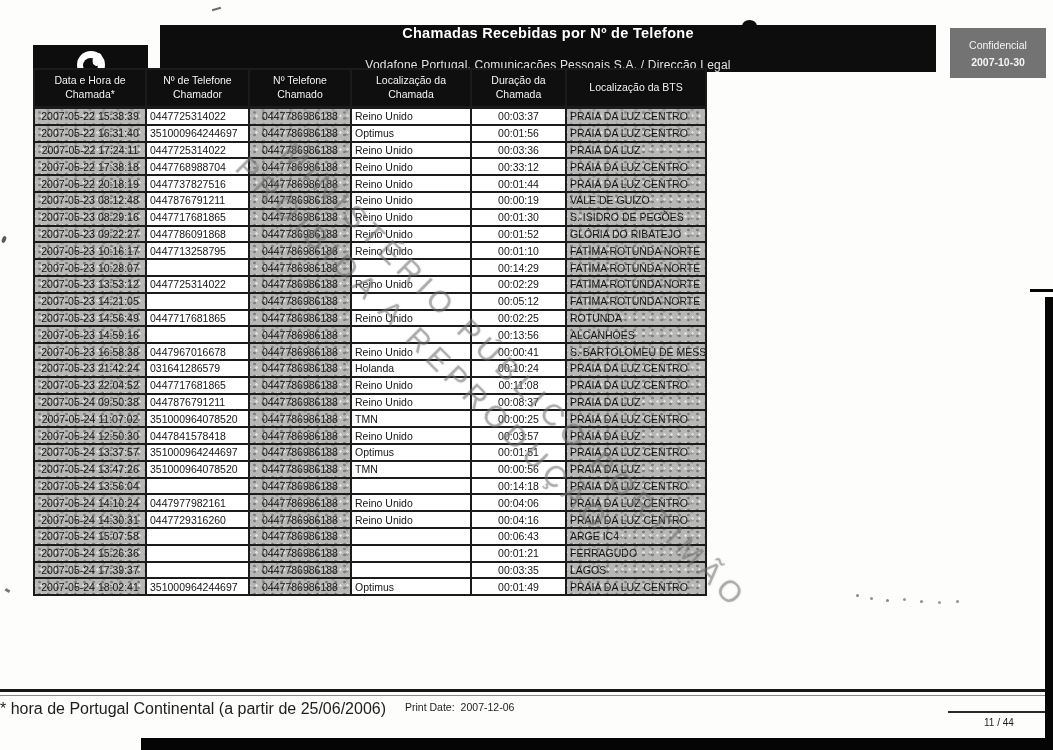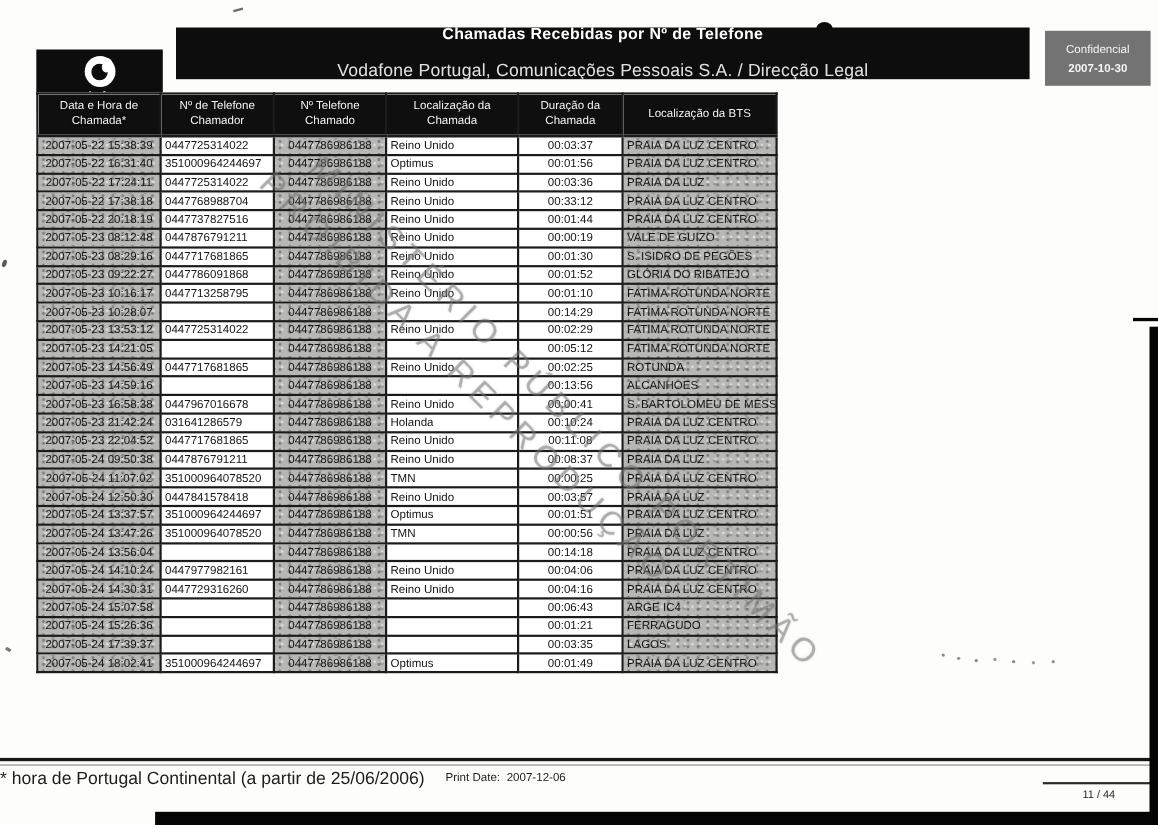--- a/index.html
+++ b/index.html
@@ -11,34 +11,34 @@
   .logo-box{position:absolute;left:33px;top:18px;width:115px;height:57px;background:#0d0d0d;
     display:flex;flex-direction:column;align-items:center;justify-content:center;gap:2px;margin-top:27px;}
   .logo-mark{width:28px;height:28px;position:relative;}
   .logo-mark .ring{position:absolute;inset:0;border-radius:50%;background:#fff;}
   .logo-mark .hole{position:absolute;left:6px;top:7px;width:15px;height:15px;border-radius:50%;background:#0d0d0d;}
   .logo-mark .drop{position:absolute;right:3px;top:2px;width:9px;height:13px;border-radius:50% 50% 50% 50%/60% 60% 40% 40%;background:#fff;transform:rotate(18deg);}
   .logo-word{color:#fafafa;font-size:13.5px;letter-spacing:.5px;}
   .header-bar{position:absolute;left:160px;top:25px;width:776px;height:47px;background:#0d0d0d;
     display:flex;flex-direction:column;align-items:center;justify-content:center;gap:17px;}
   .header-title{color:#fff;font-weight:bold;font-size:14.5px;letter-spacing:.3px;}
-  .header-sub{color:#e2e2e2;font-size:16px;letter-spacing:.2px;}
+  .header-sub{color:#e2e2e2;font-size:12px;letter-spacing:.2px;}
   .punch-bump{position:absolute;left:742px;top:20px;width:15px;height:12px;border-radius:50%;background:#0d0d0d;}
   .conf-box{position:absolute;left:950px;top:28px;width:96px;height:50px;background:#737373;
     display:flex;flex-direction:column;align-items:center;justify-content:center;gap:5px;}
   .conf-label{color:#f5f5f5;font-size:10.5px;}
   .conf-date{color:#f5f5f5;font-size:10.5px;font-weight:bold;}
   
   .watermark{position:absolute;left:298px;top:136px;transform:rotate(45deg);transform-origin:0 0;
     pointer-events:none;z-index:5;}
   .watermark div{white-space:nowrap;font-size:30px;letter-spacing:6px;color:rgba(105,105,105,.42);
     text-shadow:0 0 2px rgba(140,140,140,.35);font-weight:500;}
   .watermark .wm2{margin-top:8px;margin-left:-22px;}
   
-  table.calls{position:absolute;left:33px;top:84px;width:672px;border-collapse:collapse;
+  table.calls{position:absolute;left:33px;top:68px;width:672px;border-collapse:collapse;
     table-layout:fixed;z-index:2;background:#fff;}
   table.calls th,table.calls td{border:2px solid #1b1b1b;overflow:hidden;white-space:nowrap;}
   table.calls th{background:#0f0f0f;color:#f4f4f4;font-size:10.5px;font-weight:normal;
     height:34px;text-align:center;white-space:normal;line-height:1.3;padding:1px 2px;border-bottom-width:3px;}
   table.calls td{height:14.8px;font-size:10.5px;padding:0 3px;color:#141414;}
   .redacted{
     background-color:#b7b7b5;
     background-image:
       radial-gradient(circle,rgba(35,35,35,.38) 1px,transparent 1.7px),
       radial-gradient(circle,rgba(255,255,255,.6) 1px,transparent 1.5px),

